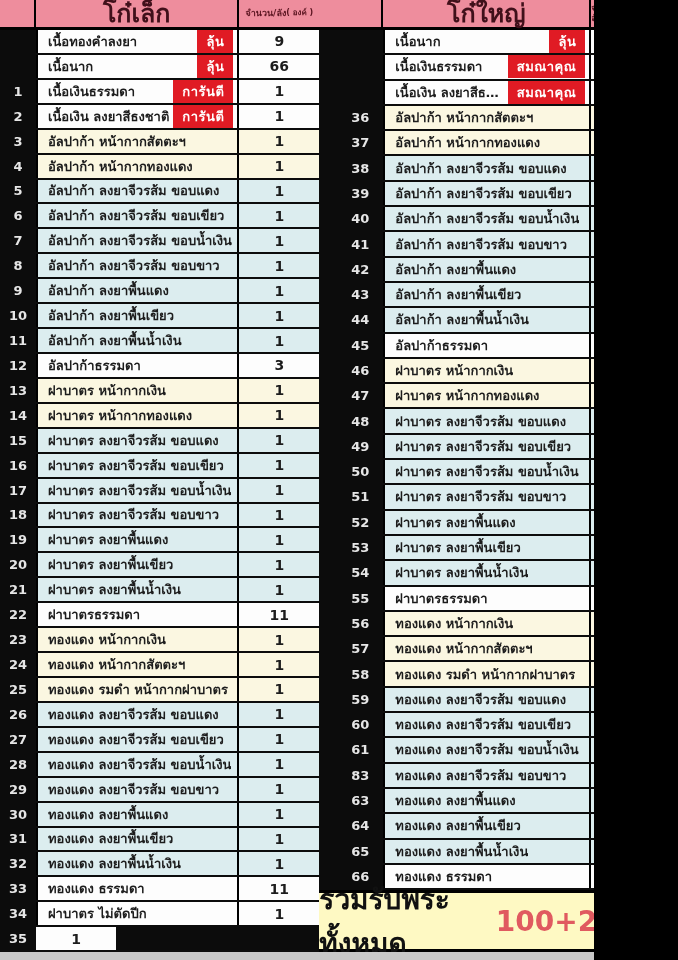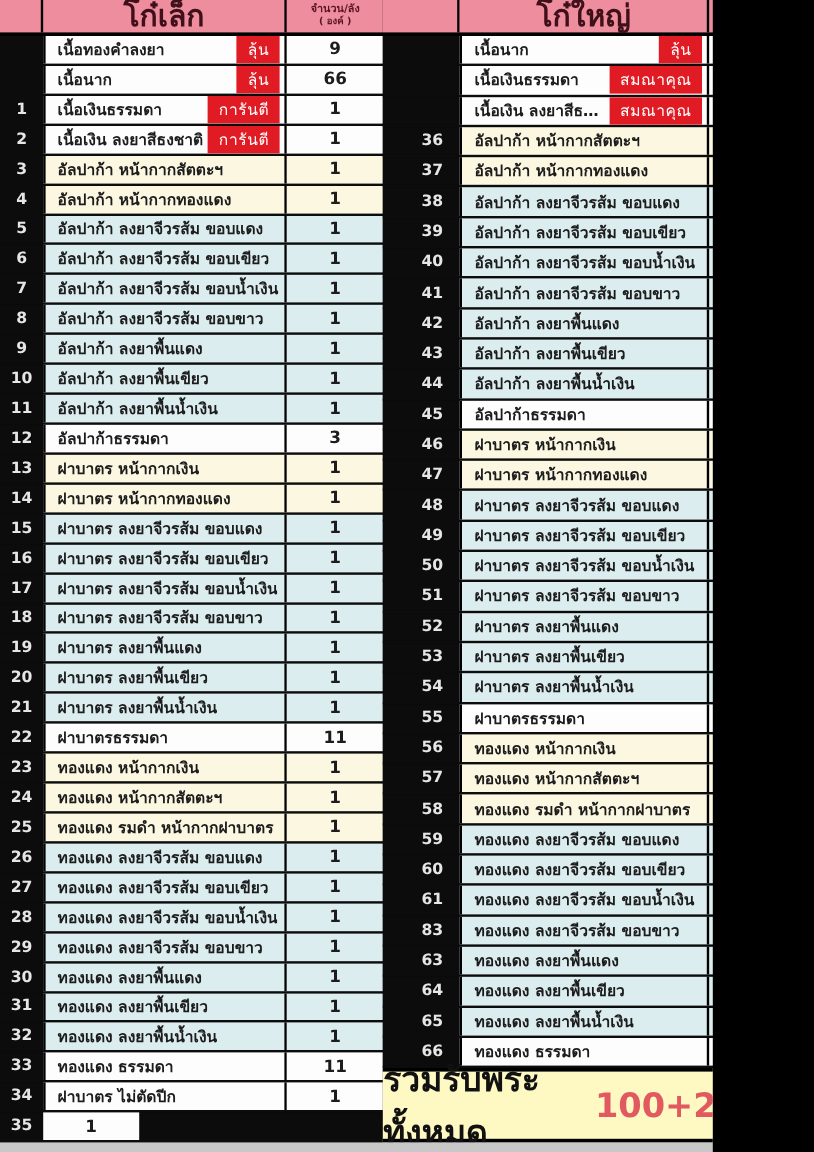--- a/index.html
+++ b/index.html
@@ -17,40 +17,40 @@
   .edge-right{width:6px;background:var(--edge);}
   .t-header{height:30px;display:flex;border-bottom:3px solid #000;flex:0 0 auto;}
   .hcell{background:var(--pink);display:flex;align-items:center;justify-content:center;}
   .hcell.hnum{border-right:2px solid #000;}
   .left .hnum{width:36px;}
   .right .hnum{width:64px;}
   .hcell.htitle{flex:1;border-right:2px solid #000;}
   .left .hcount{width:80px;}
   .right .hcount{width:64px;}
   .table-title{font-size:25px;font-weight:bold;color:var(--header-text);line-height:1;}
-  .hcount{flex-direction:column;line-height:1.1;}
+  .hcount{flex-direction:row;line-height:1.1;}
   .hcount .l1{font-size:9px;font-weight:bold;color:#5a1420;}
   .hcount .l2{font-size:8px;font-weight:bold;color:#5a1420;}
   .t-body{flex:1;display:flex;flex-direction:column;}
   .row{flex:1;display:flex;border-bottom:2px solid var(--black);background:var(--black);min-height:0;}
   .row.tone-white{--tone:var(--row-white);}
   .row.tone-cream{--tone:var(--row-cream);}
   .row.tone-blue{--tone:var(--row-blue);}
   .cell{display:flex;align-items:center;}
   .cell.num{color:var(--numtext);font-weight:bold;font-size:13px;justify-content:center;}
   .left .cell.num{width:36px;}
   .right .cell.num{width:64px;justify-content:flex-end;padding-right:14px;}
   .cell.name{flex:1;background:var(--tone);border-left:2px solid #000;border-right:2px solid #000;
     padding:0 4px 0 10px;font-size:13px;font-weight:600;color:var(--text);
     white-space:nowrap;overflow:hidden;justify-content:space-between;}
   .cell.name .nm{overflow:hidden;text-overflow:ellipsis;}
   .left .cell.count{width:80px;}
   .right .cell.count{width:64px;}
   .cell.count{background:var(--tone);justify-content:center;font-size:14px;font-weight:bold;color:var(--text);}
-  .badge{background:var(--badge);color:var(--badge-text);font-size:13px;font-weight:normal;
+  .badge{background:var(--badge);color:var(--badge-text);font-size:13px;font-weight:bold;
     padding:1px 9px;margin-left:4px;flex:0 0 auto;letter-spacing:0.5px;}
   .footer{flex:0 0 auto;height:62px;background:#fef9c3;border-top:3px solid #000;border-bottom:3px solid #000;
     display:flex;align-items:center;justify-content:center;gap:9px;
     font-size:28px;font-weight:bold;color:#111;}
   .footer .hl{color:var(--hl);text-align:right;}
   .bottom-strip{position:absolute;left:0;bottom:0;width:678px;height:8px;background:var(--strip);}
 </style>
 </head>
 <body>
 

